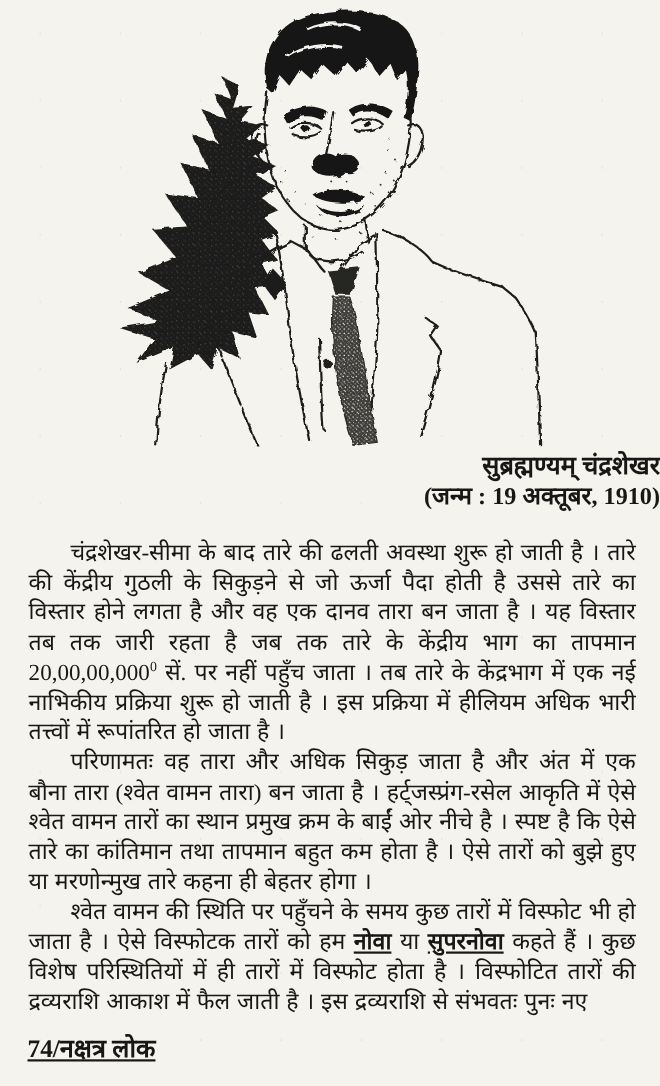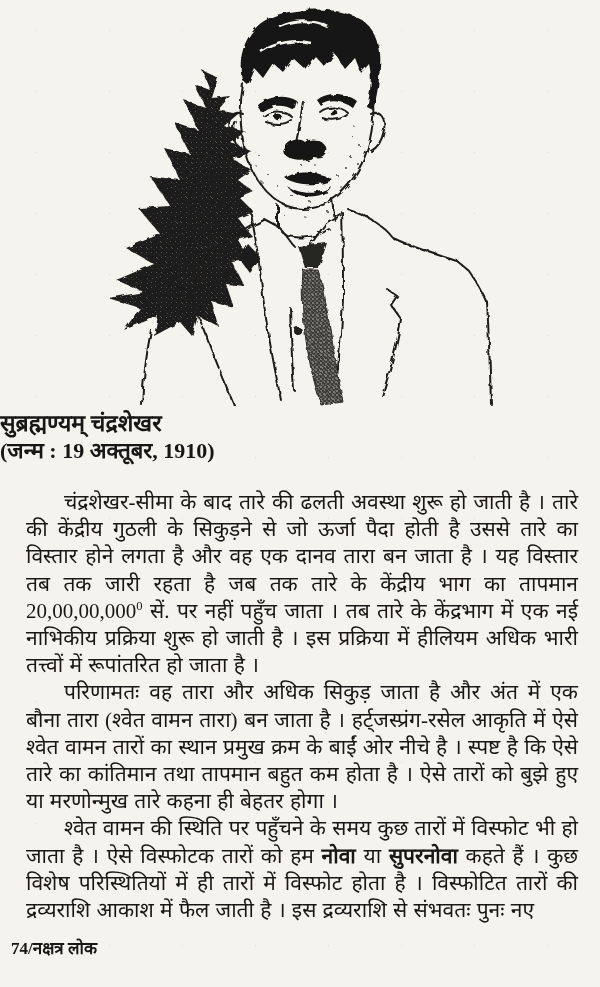--- a/index.html
+++ b/index.html
@@ -8,35 +8,35 @@
     width:600px;height:987px;
     background:#f5f3ee;
     background-image:radial-gradient(#dedacf 0.5px, transparent 0.7px);
     background-size:73px 61px;
     overflow:hidden;
     font-family:"Liberation Serif","DejaVu Serif",serif;
     color:#181715;
   }
   .portrait-wrap{position:absolute;left:80px;top:6px;width:440px;height:400px;}
   .portrait-wrap svg{display:block;width:100%;height:100%;}
-  .caption{position:absolute;left:0;top:410px;width:600px;text-align:left;}
+  .caption{position:absolute;left:0;top:410px;width:600px;text-align:right;}
   .caption-name{font-size:23px;font-weight:bold;line-height:27px;}
   .caption-birth{font-size:22px;font-weight:bold;line-height:27px;}
   .body-text{position:absolute;left:26px;top:489px;width:552px;}
   .para{
     margin:0;
     text-align:justify;
     text-indent:38px;
     font-size:21px;
     line-height:27.2px;
     word-spacing:1px;
   }
-  .para .bold{font-weight:bold;}
+  .para .bold{font-weight:bold;text-decoration:underline;}
   .para sup{font-size:60%;line-height:0;}
-  .footer{position:absolute;left:11px;top:936px;font-size:17px;font-weight:bold;}
+  .footer{position:absolute;left:25px;top:936px;font-size:23px;font-weight:bold;text-decoration:underline;}
 </style>
 </head>
 <body>
 
 <div class="page">
 
   <div class="portrait-wrap">
     <svg viewBox="0 0 440 400" xmlns="http://www.w3.org/2000/svg">
       <defs>
         <filter id="rough" x="-8%" y="-8%" width="116%" height="116%">

